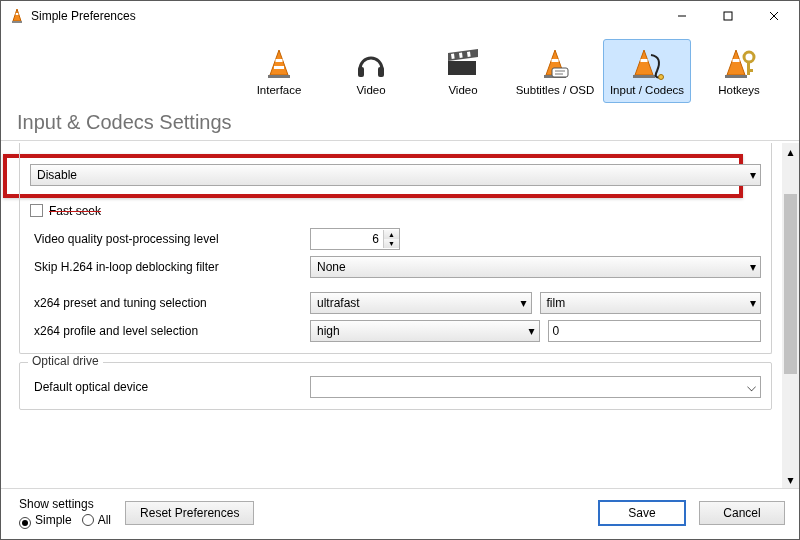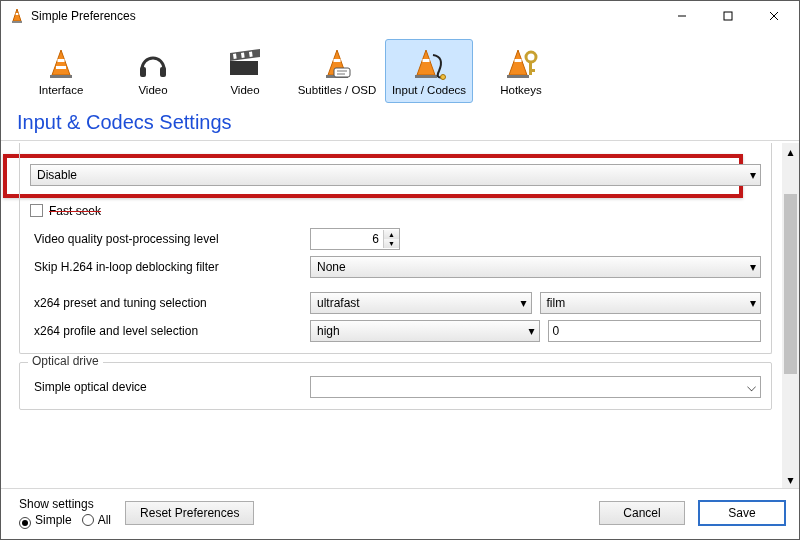--- a/index.html
+++ b/index.html
@@ -2,26 +2,26 @@
 <html><head>
 <meta charset="utf-8">
 <style>
   * { box-sizing: border-box; font-family: 'Segoe UI', Tahoma, sans-serif; }
   body { margin:0; background:#fff; font-size:12px; color:#000; }
   .window { width:800px; height:540px; border:1px solid #5a5a5a; display:flex; flex-direction:column; }
   .titlebar { height:30px; display:flex; align-items:center; padding:0 2px 0 8px; }
   .titlebar .tb-icon { width:16px; height:16px; margin-right:6px; }
   .titlebar .title { font-size:12px; flex:1; }
   .titlebar .winbtn { width:46px; height:30px; display:flex; align-items:center; justify-content:center; }
-  .tabs { display:flex; gap:4px; padding:8px 16px 6px 16px; }
+  .tabs { display:flex; gap:4px; padding:8px 16px 6px 16px;justify-content:flex-end; }
   .tab { width:88px; display:flex; flex-direction:column; align-items:center; padding:6px 2px; border:1px solid transparent; border-radius:3px; cursor:pointer; }
   .tab.selected { background:#cde6ff; border-color:#7ab4e8; }
   .tab .glyph { width:40px; height:36px; display:flex; align-items:center; justify-content:center; }
   .tab .lbl { margin-top:2px; font-size:11.5px; text-align:center; white-space:nowrap; }
-  .section-title { font-size:20px; padding:2px 16px 6px 16px; color:#1d4ed8; }
+  .section-title { font-size:20px; padding:2px 16px 6px 16px; color:#737373; }
   .hr { border-top:1px solid #d8d8d8; margin:0 0 2px 0; }
   .scrollwrap { flex:1; position:relative; display:flex; overflow:hidden; }
   .scrollbody { flex:1; padding:4px 10px 0 18px; overflow:hidden; }
   .vscrollbar { width:17px; background:#f0f0f0; display:flex; flex-direction:column; align-items:center; }
   .varrow { height:17px; width:100%; display:flex; align-items:center; justify-content:center; }
   .vthumb { width:13px; background:#c2c2c2; }
   .fieldset { border:1px solid #d0d0d0; border-radius:2px; margin:8px 0 6px 0; padding:8px 10px 6px 10px; position:relative; }
   .legend { position:absolute; top:-9px; left:8px; background:#fff; padding:0 4px; font-size:12px; color:#333; }
   .row { display:flex; align-items:center; margin:4px 0; height:24px; }
   .rowlabel { flex:0 0 280px; font-size:12px; padding-left:4px; }
@@ -215,21 +215,21 @@
               <span class="arrow">▾</span>
             </div>
             <input class="textbox" style="flex: 1 1 0%;" value="0">
           </div>
         </div>
       </div>
 
       <div class="fieldset">
         <span class="legend">Optical drive</span>
         <div class="row">
-          <div class="rowlabel">Simple optical device</div>
+          <div class="rowlabel">Default optical device</div>
           <div class="ctrl">
             <div class="select" style="background:#fff;">
               <span></span>
               <span class="arrow">⌵</span>
             </div>
           </div>
         </div>
       </div>
 
 
@@ -250,17 +250,17 @@
     <div>
       <div style="font-size:12px; margin-bottom:2px;">Show settings</div>
       <label><span class="radio">
             <span class="dot"></span>
           </span><span>Simple</span></label>
       &nbsp;
       <label><span class="radio"></span><span>All</span></label>
     </div>
     <button class="btn">Reset Preferences</button>
     <div class="spacer"></div>
+    <button class="btn primary savebtn">Save</button>
     <button class="btn savebtn">Cancel</button>
-    <button class="btn primary savebtn">Save</button>
   </div>
 
 </div>
 
 </body></html>

